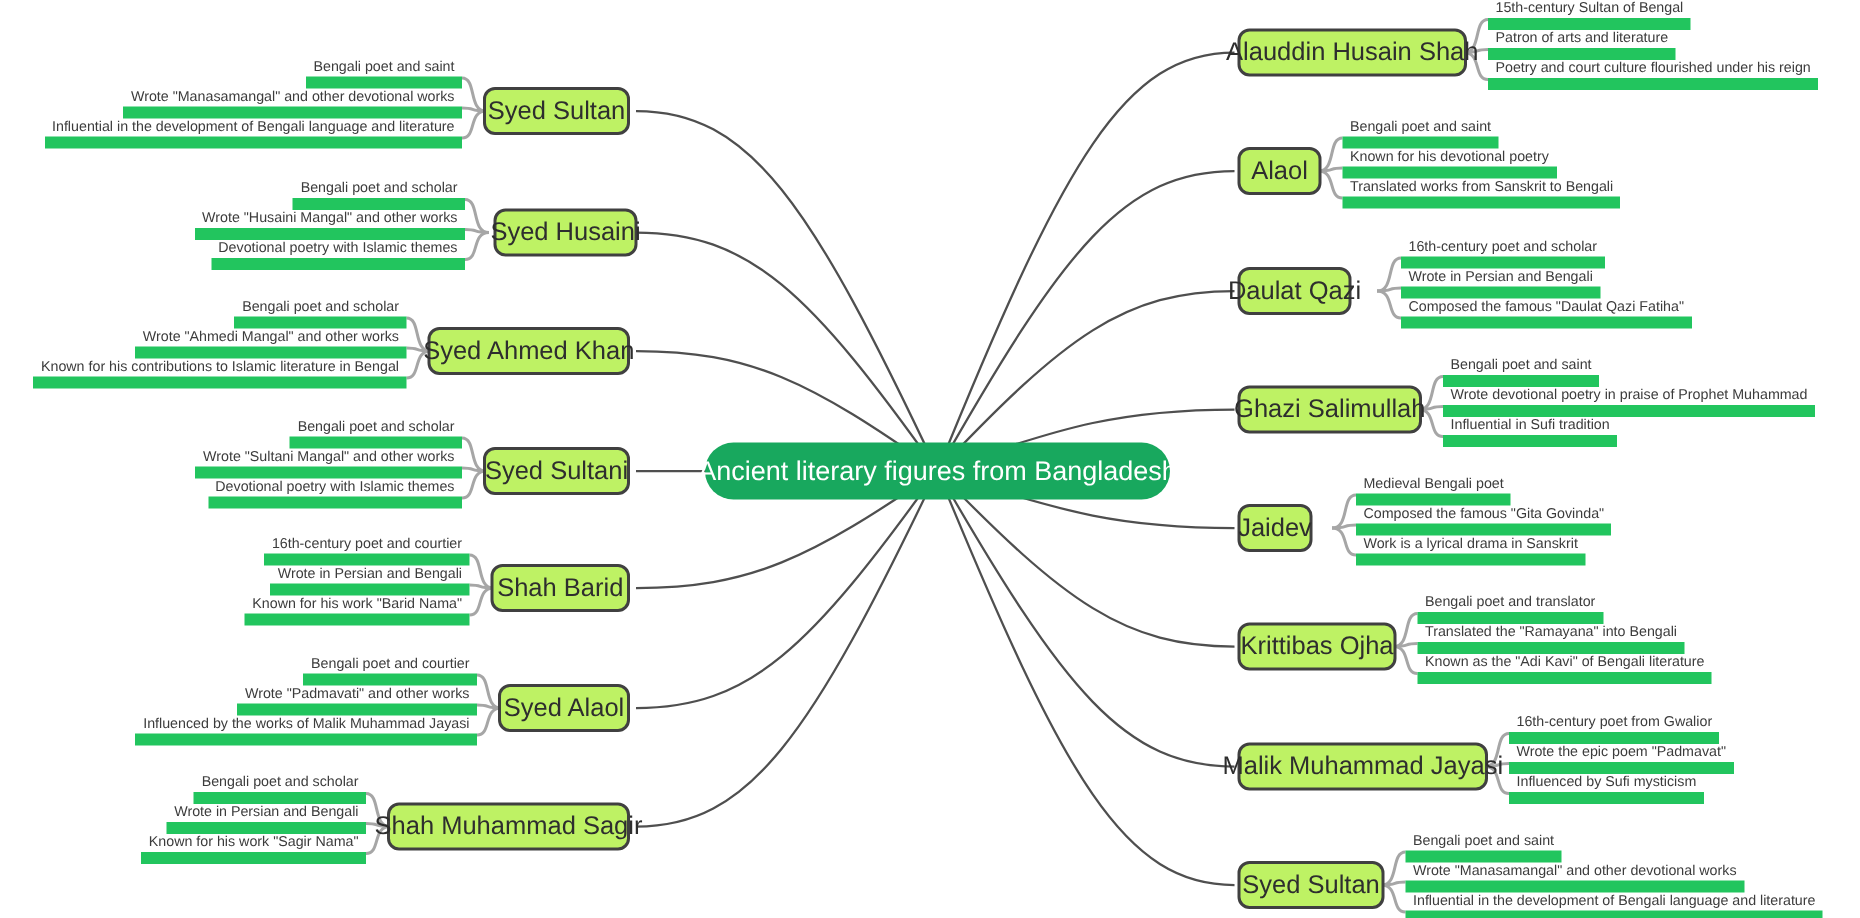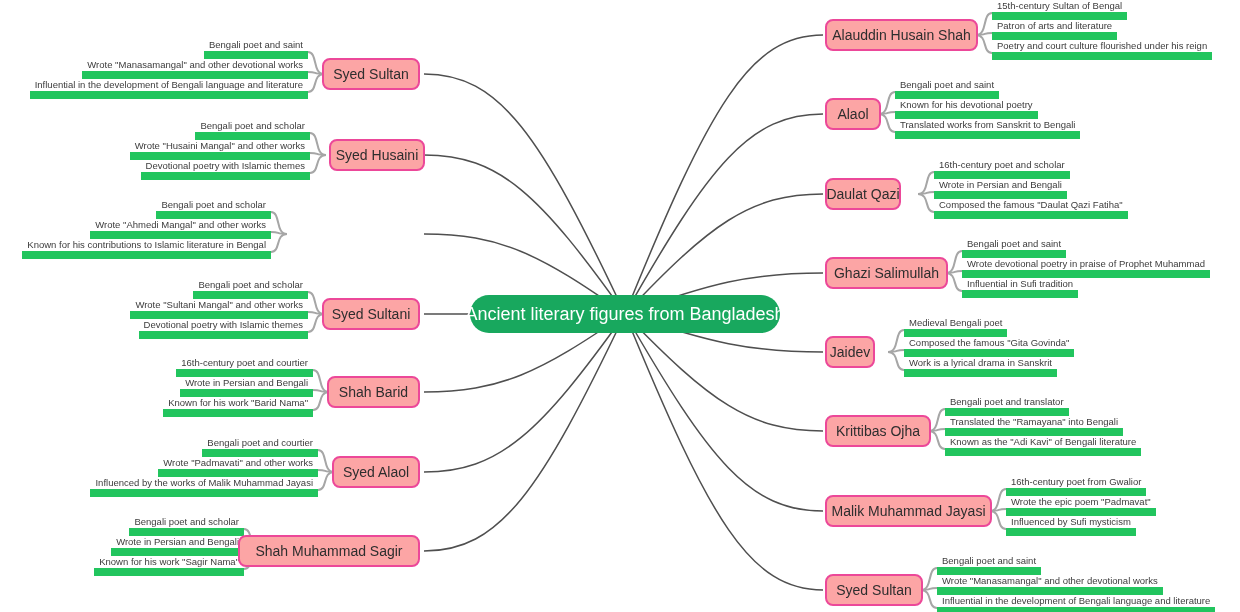--- a/index.html
+++ b/index.html
@@ -2,23 +2,23 @@
 <html><head>
 <meta charset="utf-8">
 <style>
   html,body{margin:0;padding:0;background:#ffffff;}
   #canvas{position:relative;width:1240px;height:612px;overflow:hidden;background:#fff;
           font-family:"Liberation Sans", sans-serif;}
   #links{position:absolute;left:0;top:0;z-index:1;}
   .leaf{position:absolute;z-index:2;font-size:9.5px;line-height:13px;color:#3c3c3c;
         border-bottom:8px solid #22c55e;padding:0 5px;white-space:nowrap;}
   .leaf.l{text-align:right;}
-  .node{position:absolute;z-index:3;box-sizing:border-box;height:32px;background:#fca5a5;
-        border:2px solid #ec4899;border-radius:8px;display:flex;align-items:center;
-        justify-content:center;font-size:14px;color:#2e2e2e;white-space:nowrap;}
+  .node{position:absolute;z-index:3;box-sizing:border-box;height:32px;background:#bef264;
+        border:2px solid #404040;border-radius:8px;display:flex;align-items:center;
+        justify-content:center;font-size:17px;color:#2e2e2e;white-space:nowrap;}
   .central{position:absolute;z-index:4;left:470px;top:295px;width:310px;height:38px;
         border-radius:19px;display:flex;align-items:center;justify-content:center;
         color:#fff;font-size:18px;white-space:nowrap;}
 </style>
 </head>
 <body>
 
 <div id="canvas">
 
   <svg id="links" width="1240" height="612">
@@ -130,24 +130,25 @@
   <div class="leaf" style="left:945px;top:435px">Known as the "Adi Kavi" of Bengali literature</div>
   <div class="leaf" style="left:1006px;top:475px">16th-century poet from Gwalior</div>
   <div class="leaf" style="left:1006px;top:495px">Wrote the epic poem "Padmavat"</div>
   <div class="leaf" style="left:1006px;top:515px">Influenced by Sufi mysticism</div>
   <div class="leaf" style="left:937px;top:554px">Bengali poet and saint</div>
   <div class="leaf" style="left:937px;top:574px">Wrote "Manasamangal" and other devotional works</div>
   <div class="leaf" style="left:937px;top:594px">Influential in the development of Bengali language and literature</div>
 
   <div class="node" style="right:820px;top:58px;width:98px">Syed Sultan</div>
   <div class="node" style="right:815px;top:139px;width:96px">Syed Husaini</div>
+  <div class="node" style="right:820px;top:218px;width:135px">Syed Ahmed Khan</div>
   <div class="node" style="right:820px;top:298px;width:98px">Syed Sultani</div>
   <div class="node" style="right:820px;top:376px;width:93px">Shah Barid</div>
   <div class="node" style="right:820px;top:456px;width:88px">Syed Alaol</div>
-  <div class="node" style="right:820px;top:535px;width:182px">Shah Muhammad Sagir</div>
+  <div class="node" style="right:820px;top:535px;width:162px">Shah Muhammad Sagir</div>
 
   <div class="node" style="left:825px;top:19px;width:153px">Alauddin Husain Shah</div>
   <div class="node" style="left:825px;top:98px;width:56px">Alaol</div>
   <div class="node" style="left:825px;top:178px;width:76px">Daulat Qazi</div>
   <div class="node" style="left:825px;top:257px;width:123px">Ghazi Salimullah</div>
   <div class="node" style="left:825px;top:336px;width:50px">Jaidev</div>
   <div class="node" style="left:825px;top:415px;width:106px">Krittibas Ojha</div>
   <div class="node" style="left:825px;top:495px;width:167px">Malik Muhammad Jayasi</div>
   <div class="node" style="left:825px;top:574px;width:98px">Syed Sultan</div>
 

